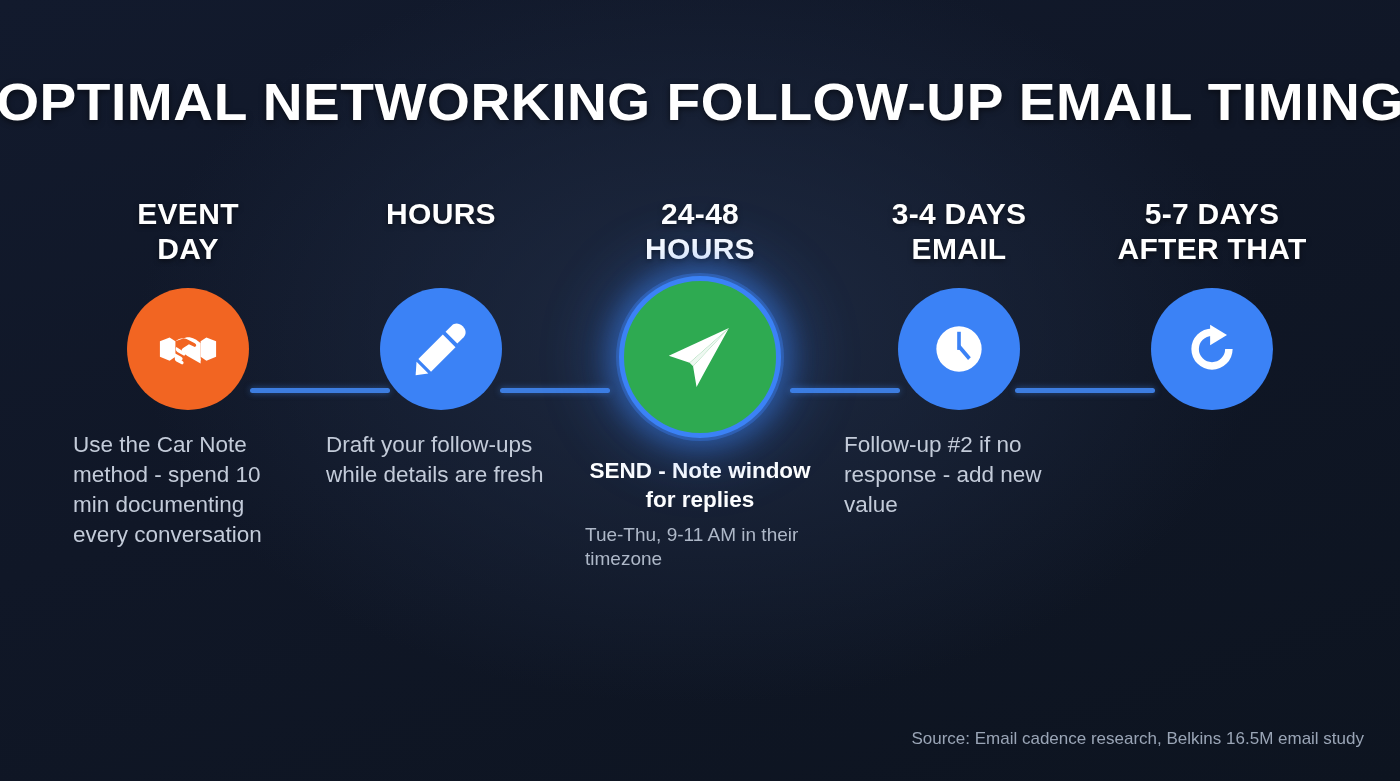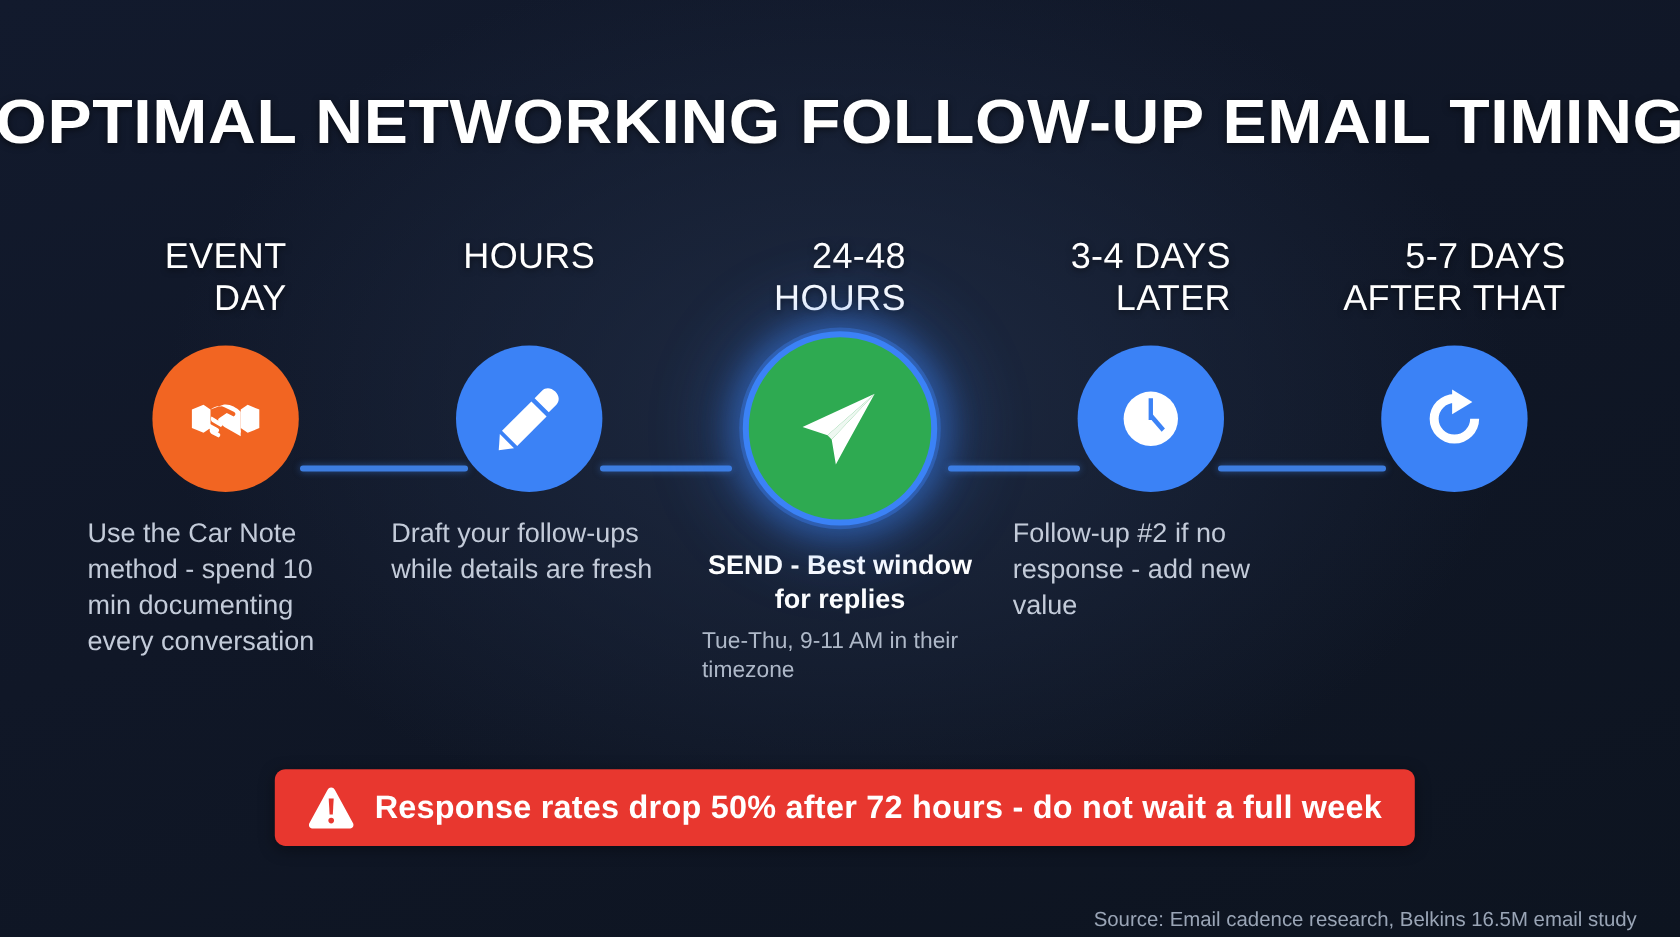--- a/index.html
+++ b/index.html
@@ -77,23 +77,23 @@
     z-index: 2;
     display: flex;
     flex-direction: column;
     align-items: center;
   }
   .step.center { width: 260px; }
 
   .step-label {
     color: #ffffff;
     font-size: 30px;
-    font-weight: normal;
+    font-weight: bold;
     line-height: 1.18;
-    text-align: right;
+    text-align: center;
     letter-spacing: 0.3px;
     text-shadow: 0 2px 5px rgba(0,0,0,0.5);
     min-height: 74px;
   }
   .step.center .step-label {
     font-size: 30px;
   }
 
   .circle-wrap {
     position: relative;
@@ -174,21 +174,21 @@
     font-size: 27px;
     font-weight: bold;
     letter-spacing: 0.2px;
     white-space: nowrap;
   }
 
   
   .source {
     position: absolute;
     right: 36px;
-    bottom: 4px;
+    bottom: 32px;
     color: #9aa5b6;
     font-size: 17px;
   }
 </style>
 </head>
 <body>
 
 <div id="infographic">
 
   <div class="title">OPTIMAL NETWORKING FOLLOW-UP EMAIL TIMING</div>
@@ -252,28 +252,28 @@
         <div class="circle green">
           <span>
             <svg width="74" height="74" viewBox="0 0 64 64" fill="#ffffff">
               <path d="M57 7 L5 31 L23 37 Z"></path>
               <path d="M57 7 L26 40 L29 58 L36 45 Z"></path>
               <path d="M23 37 L26 40 L57 7 Z" opacity="0.92"></path>
             </svg>
           </span>
         </div>
       </div>
-      <div class="step-desc-strong">SEND - Best window for replies</div>
+      <div class="step-desc-strong">SEND - Note window for replies</div>
       <div class="step-desc-sub">Tue-Thu, 9-11 AM in their timezone</div>
     </div>
 
     <div class="step">
       <div class="step-label">
         <span>3-4 DAYS</span><br>
-        <span>LATER</span>
+        <span>EMAIL</span>
       </div>
       <div class="circle-wrap">
         <div class="circle blue">
           <span>
             <svg width="58" height="58" viewBox="0 0 64 64">
               <circle cx="32" cy="32" r="25" fill="#ffffff"></circle>
               <path d="M30 13 L34 13 L34 33 L30 33 Z" fill="#3b82f6"></path>
               <path d="M30.5 30.5 L33.5 27.5 L45 41 L42 44 Z" fill="#3b82f6"></path>
             </svg>
           </span>
@@ -294,26 +294,16 @@
               <path d="M32 10 A22 22 0 1 0 54 32 L46 32 A14 14 0 1 1 32 18 Z" fill="#ffffff"></path>
               <path d="M30 6 L48 17 L30 28 Z" fill="#ffffff"></path>
             </svg>
           </span>
         </div>
       </div>
     </div>
 
   </div>
 
-  <div class="warning">
-    <span class="warning-icon">
-      <svg width="40" height="38" viewBox="0 0 48 44" fill="#ffffff">
-        <path d="M24 2 C26 2 27 3 28 5 L46 38 C47 41 45 43 42 43 L6 43 C3 43 1 41 2 38 L20 5 C21 3 22 2 24 2 Z"></path>
-        <path d="M21.5 13 L26.5 13 L25.6 29 L22.4 29 Z" fill="#e8372f"></path>
-        <circle cx="24" cy="35" r="2.8" fill="#e8372f"></circle>
-      </svg>
-    </span>
-    <span class="warning-text">Response rates drop 50% after 72 hours - do not wait a full week</span>
-  </div>
 
   <div class="source">Source: Email cadence research, Belkins 16.5M email study</div>
 
 </div>
 
 </body></html>

